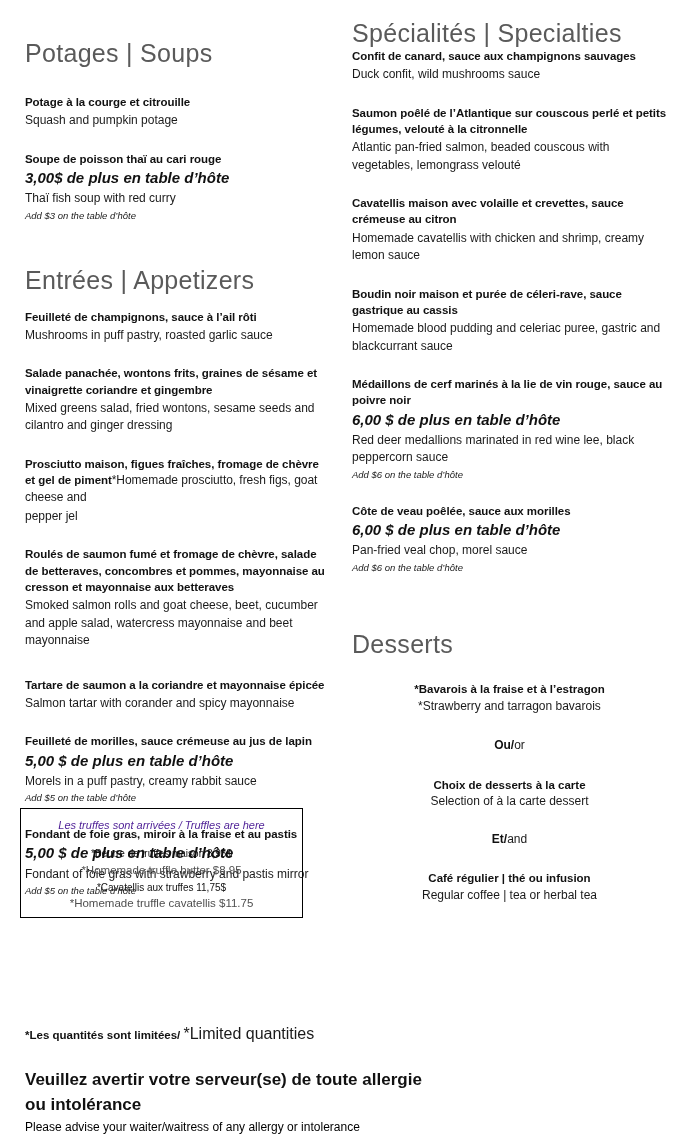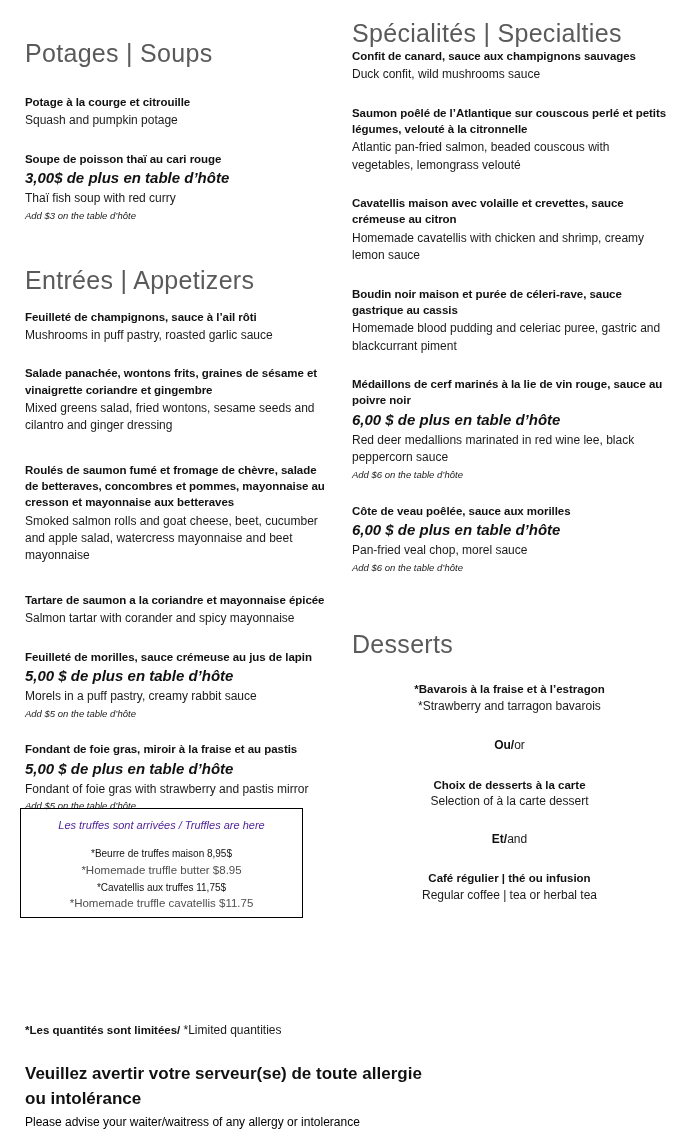--- a/index.html
+++ b/index.html
@@ -161,21 +161,21 @@
   }
   .footer-line1 {
     font-size: 11.5px;
     font-weight: bold;
     color: #111111;
     margin: 0;
     line-height: 1.45;
   }
   .footer-line1 .reg {
     font-weight: normal;
-    font-size: 12px;
+    font-size: 16px;
     color: #1a1a1a;
   }
   .footer-block2 { margin-top: 23px; }
   .footer-fr {
     font-size: 17px;
     font-weight: bold;
     color: #111111;
     margin: 0;
     line-height: 1.45;
   }
@@ -218,20 +218,24 @@
         <p class="en">Mushrooms in puff pastry, roasted garlic sauce</p>
       </div>
       <div class="spacer-sm"></div>
 
       <div class="item">
         <p class="fr">Salade panachée, wontons frits, graines de sésame et vinaigrette coriandre et gingembre</p>
         <p class="en">Mixed greens salad, fried wontons, sesame seeds and cilantro and ginger dressing</p>
       </div>
       <div class="spacer-sm"></div>
 
+      <div class="item">
+        <p class="fr"><span>Prosciutto maison, figues fraîches, fromage de chèvre et gel de piment</span><span class="reg">*Homemade prosciutto, fresh figs, goat cheese and</span></p>
+        <p class="en">pepper jel</p>
+      </div>
       <div class="spacer-sm"></div>
 
       <div class="item">
         <p class="fr">Roulés de saumon fumé et fromage de chèvre, salade de betteraves, concombres et pommes, mayonnaise au cresson et mayonnaise aux betteraves</p>
         <p class="en">Smoked salmon rolls and goat cheese, beet, cucumber and apple salad, watercress mayonnaise and beet mayonnaise</p>
       </div>
       <div class="spacer-sm"></div>
       <div class="spacer-sm"></div>
 
       <div class="item">
@@ -287,21 +291,21 @@
       <div class="spacer-sm"></div>
 
       <div class="item">
         <p class="fr">Cavatellis maison avec volaille et crevettes, sauce crémeuse au citron</p>
         <p class="en">Homemade cavatellis with chicken and shrimp, creamy lemon sauce</p>
       </div>
       <div class="spacer-sm"></div>
 
       <div class="item">
         <p class="fr">Boudin noir maison et purée de céleri-rave, sauce gastrique au cassis</p>
-        <p class="en">Homemade blood pudding and celeriac puree, gastric and blackcurrant piment</p>
+        <p class="en">Homemade blood pudding and celeriac puree, gastric and blackcurrant sauce</p>
       </div>
       <div class="spacer-sm"></div>
 
       <div class="item">
         <p class="fr">Médaillons de cerf marinés à la lie de vin rouge, sauce au poivre noir</p>
         <p class="note-fr">6,00 $ de plus en table d’hôte</p>
         <p class="en">Red deer medallions marinated in red wine lee, black peppercorn sauce</p>
         <p class="note-en">Add $6 on the table d’hôte</p>
       </div>
       <div class="spacer-sm"></div>

